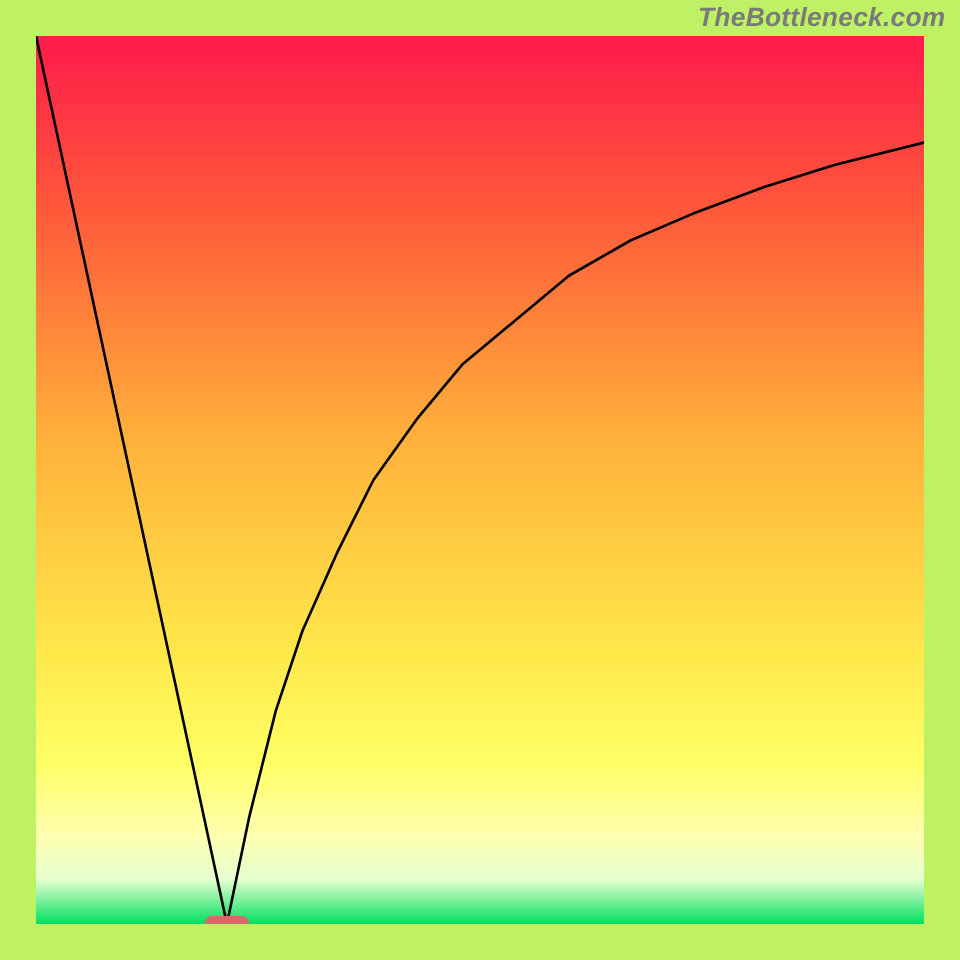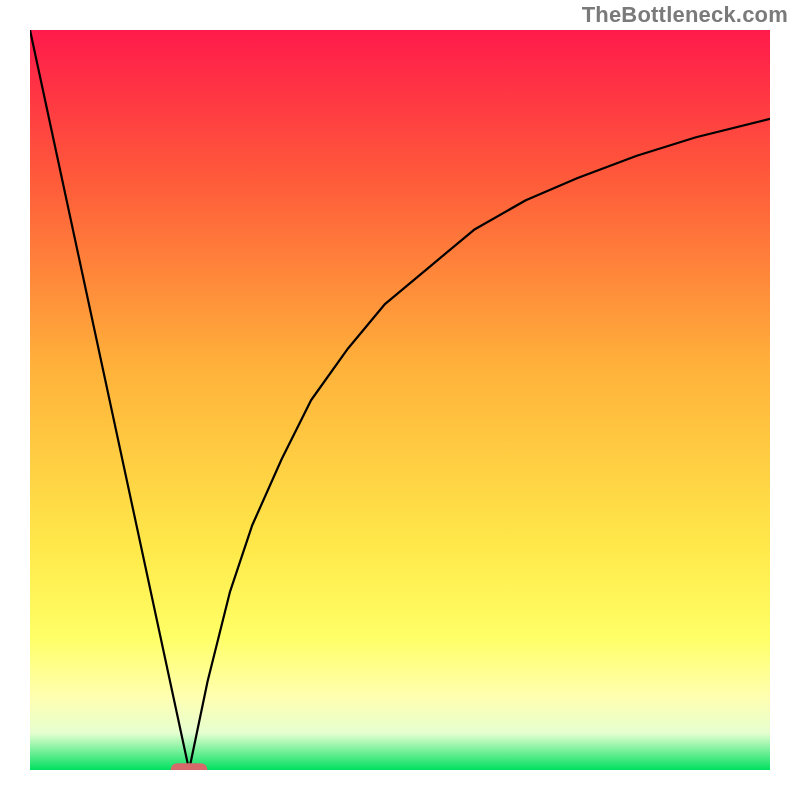--- a/index.html
+++ b/index.html
@@ -7,21 +7,22 @@
     padding: 0;
     width: 800px;
     height: 800px;
     overflow: hidden;
     background: #000;
     font-family: Arial, Helvetica, sans-serif;
   }
   .frame {
     position: absolute;
     inset: 0;
-    background: #ffffff;
+    background: #bef264;
+    font-style: italic;
   }
   .plot {
     position: absolute;
     left: 30px;
     top: 30px;
     width: 740px;
     height: 740px;
   }
   .watermark {
     position: absolute;

